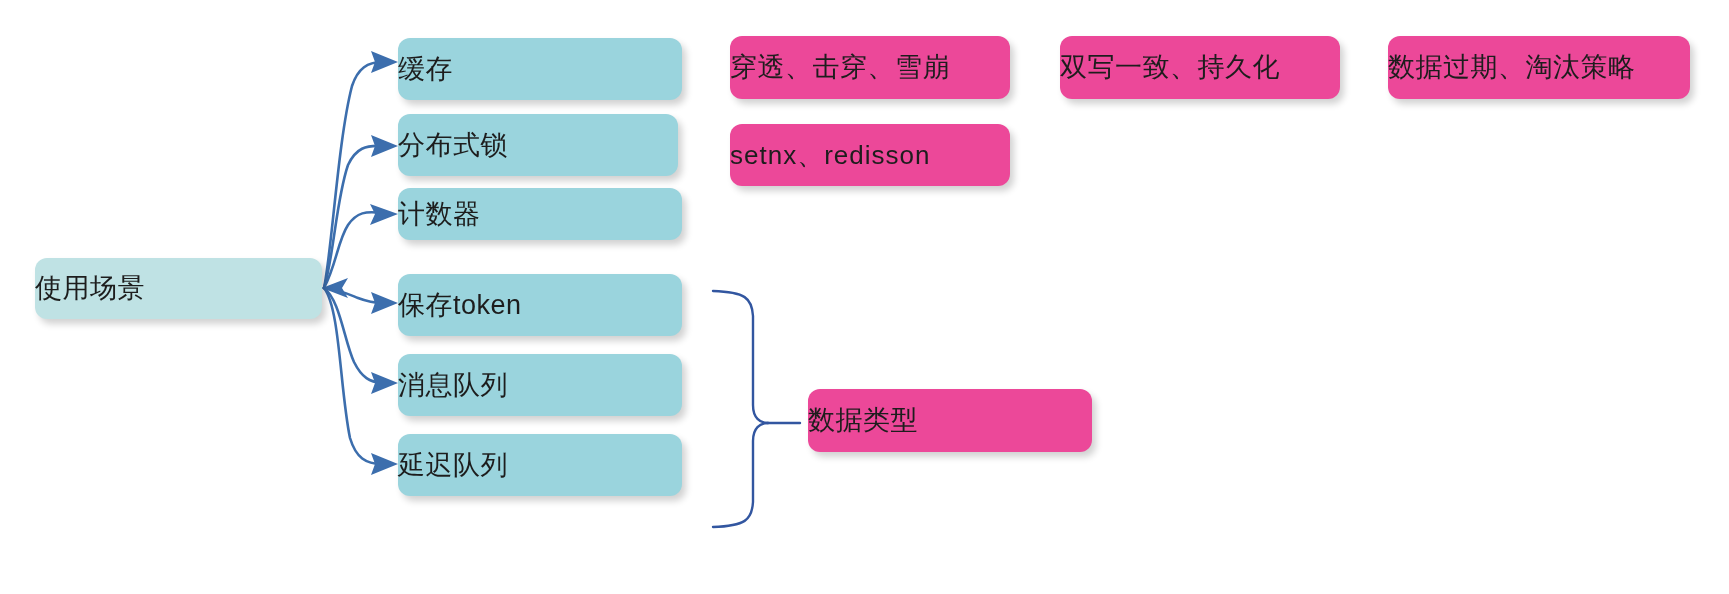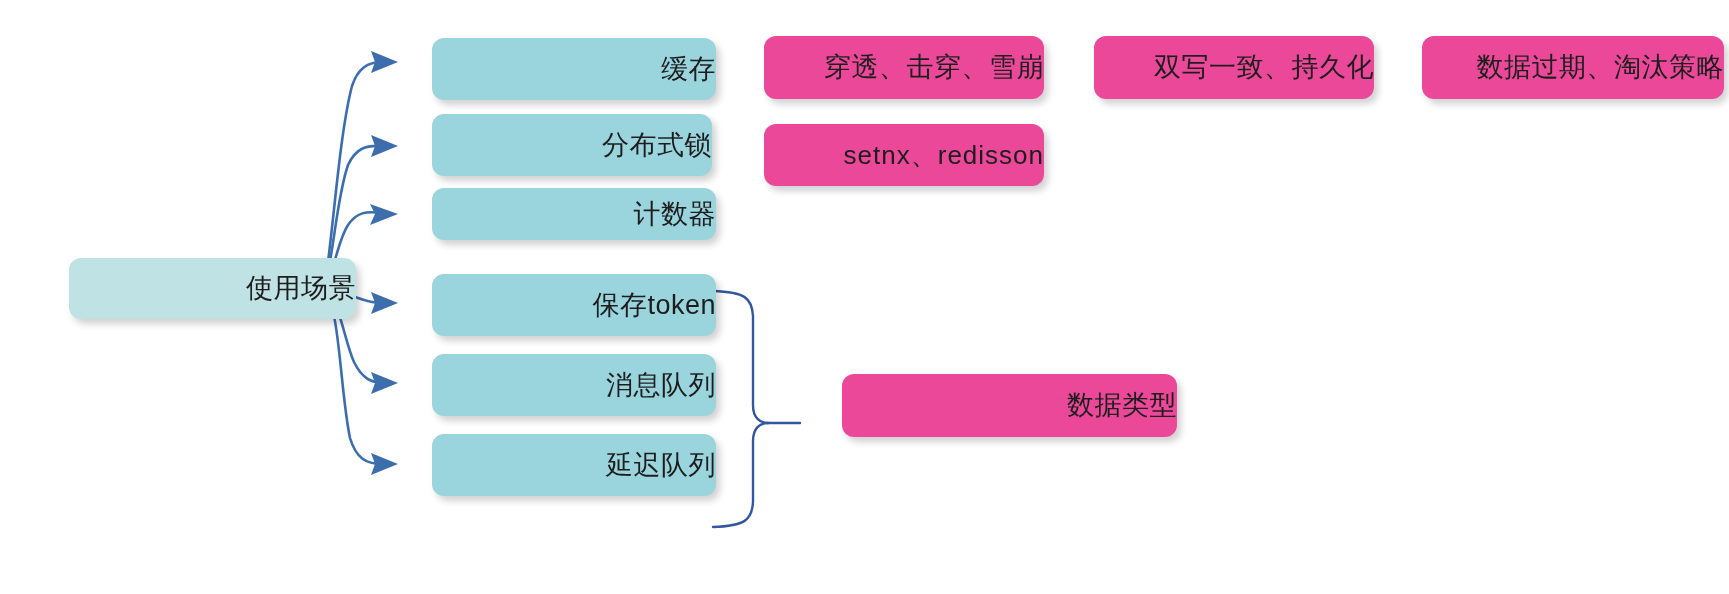--- a/index.html
+++ b/index.html
@@ -14,45 +14,43 @@
     position: relative;
     width: 1729px;
     height: 594px;
     background: #ffffff;
     overflow: hidden;
   }
   .node {
     position: absolute;
     display: flex;
     align-items: center;
-    justify-content: flex-end;
+    justify-content: flex-start;
     box-sizing: border-box;
     border-radius: 12px;
     color: #1d1d1d;
     font-size: 27px;
     line-height: 1;
     letter-spacing: 0.5px;
     box-shadow: 4px 5px 7px rgba(0,0,0,0.18);
     user-select: none;
     white-space: nowrap;
-    margin-left: 34px;
   }
   .node.root {
     background: #bfe2e4;
   }
   .node.branch {
     background: #9ad4dd;
   }
   .node.note {
     background: #ec4899;
   }
   .node.note-latin {
     font-size: 26px;
     letter-spacing: 1px;
-    padding-left: 25px;
   }
   svg.links {
     position: absolute;
     left: 0;
     top: 0;
     width: 1729px;
     height: 594px;
     overflow: visible;
     pointer-events: none;
   }
@@ -140,17 +138,17 @@
   </div>
 
   <div class="node note" style="left:1388px; top:36px; width:302px; height:63px;">
     <span>数据过期、淘汰策略</span>
   </div>
 
   <div class="node note note-latin" style="left:730px; top:124px; width:280px; height:62px;">
     <span>setnx、redisson</span>
   </div>
 
-  <div class="node note" style="left:808px; top:374px; width:335px; height:63px;padding-left:24px;">
+  <div class="node note" style="left:808px; top:389px; width:284px; height:63px;">
     <span>数据类型</span>
   </div>
 
 </div>
 
 </body></html>

